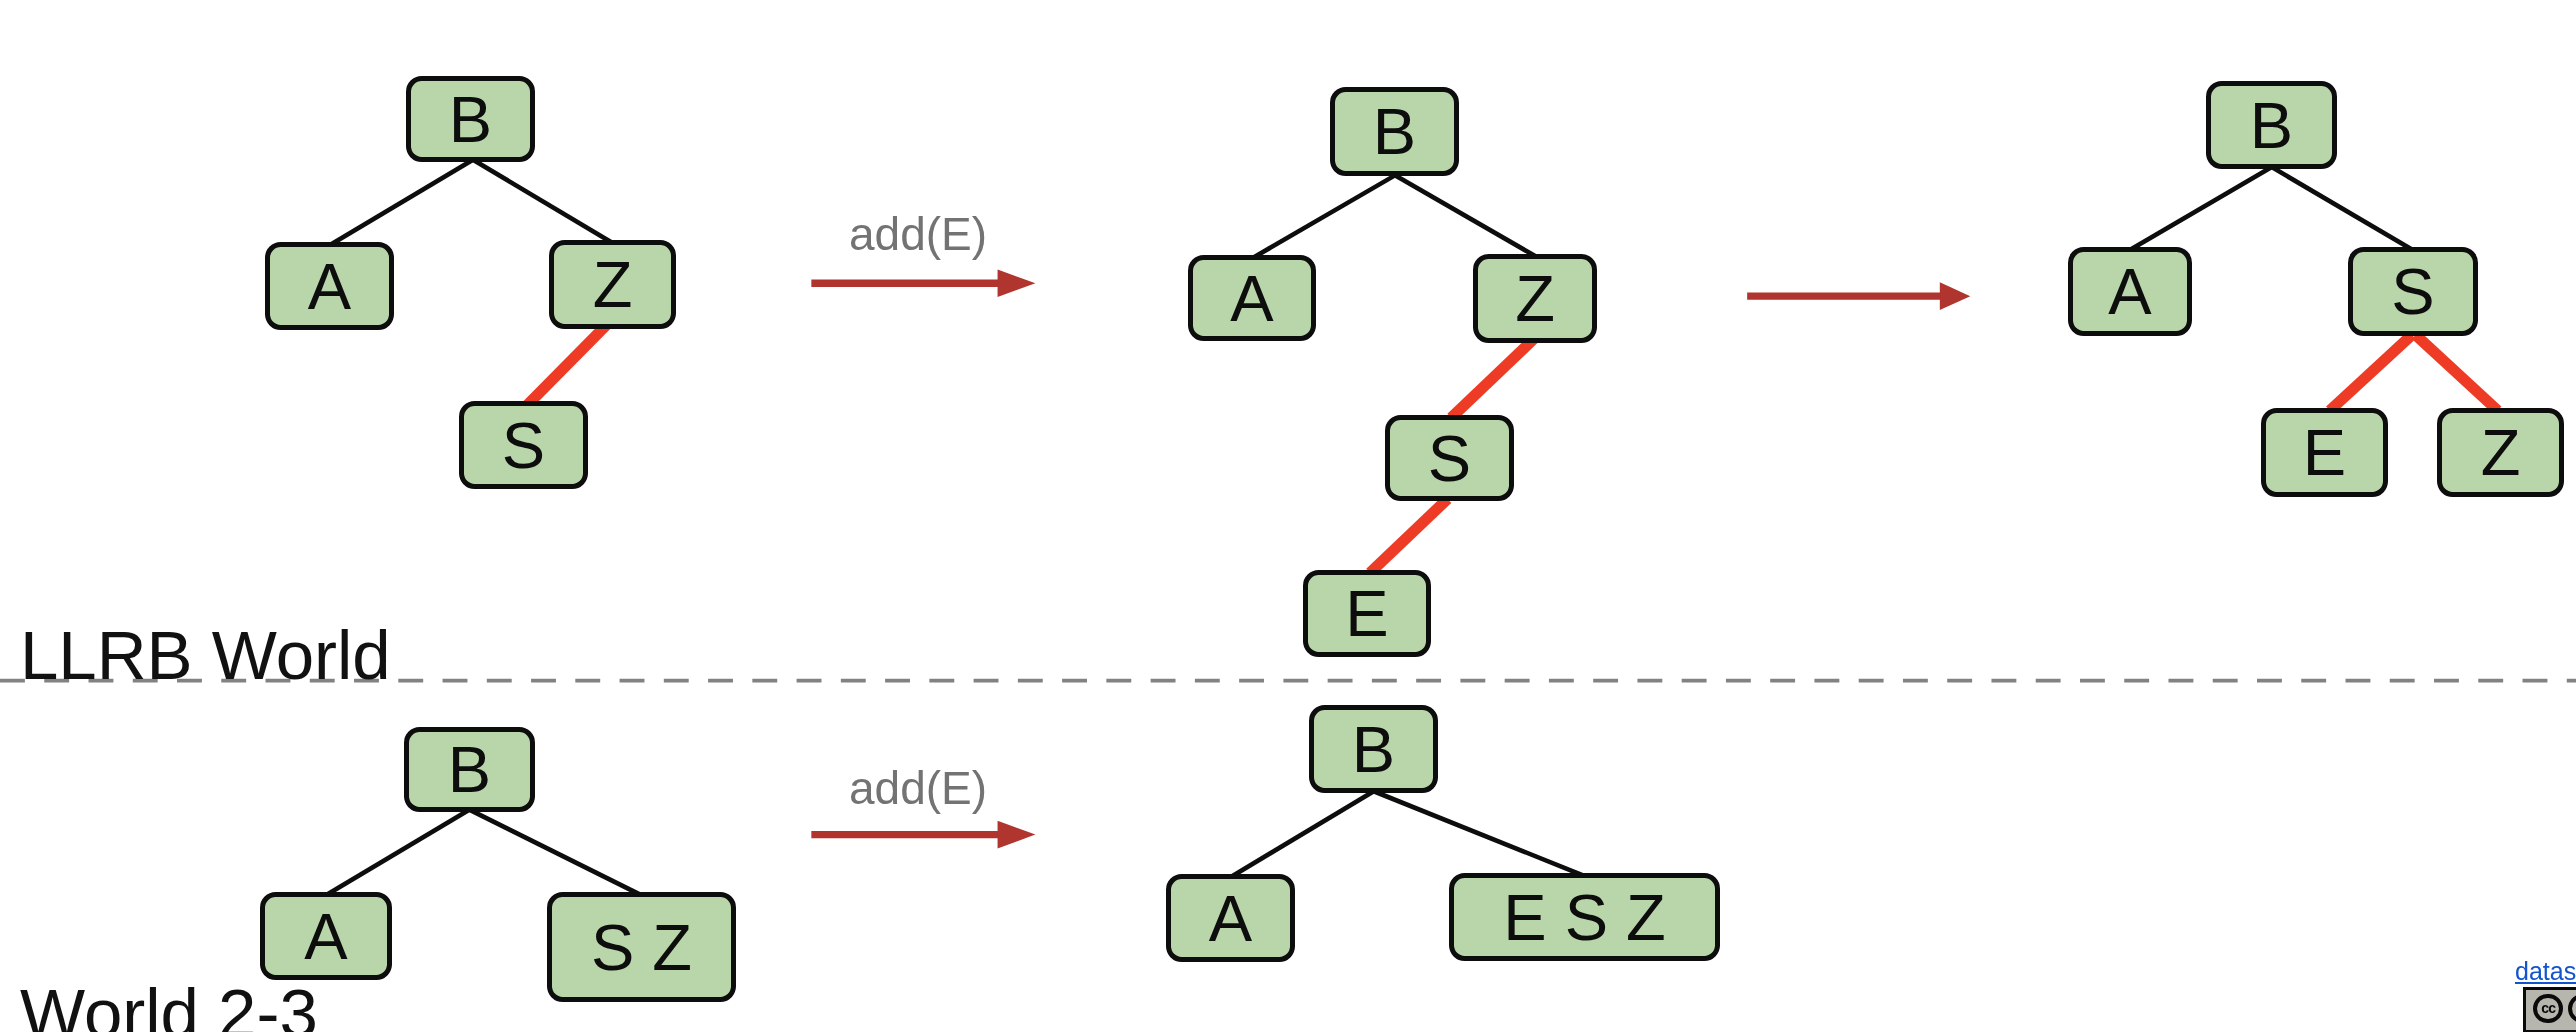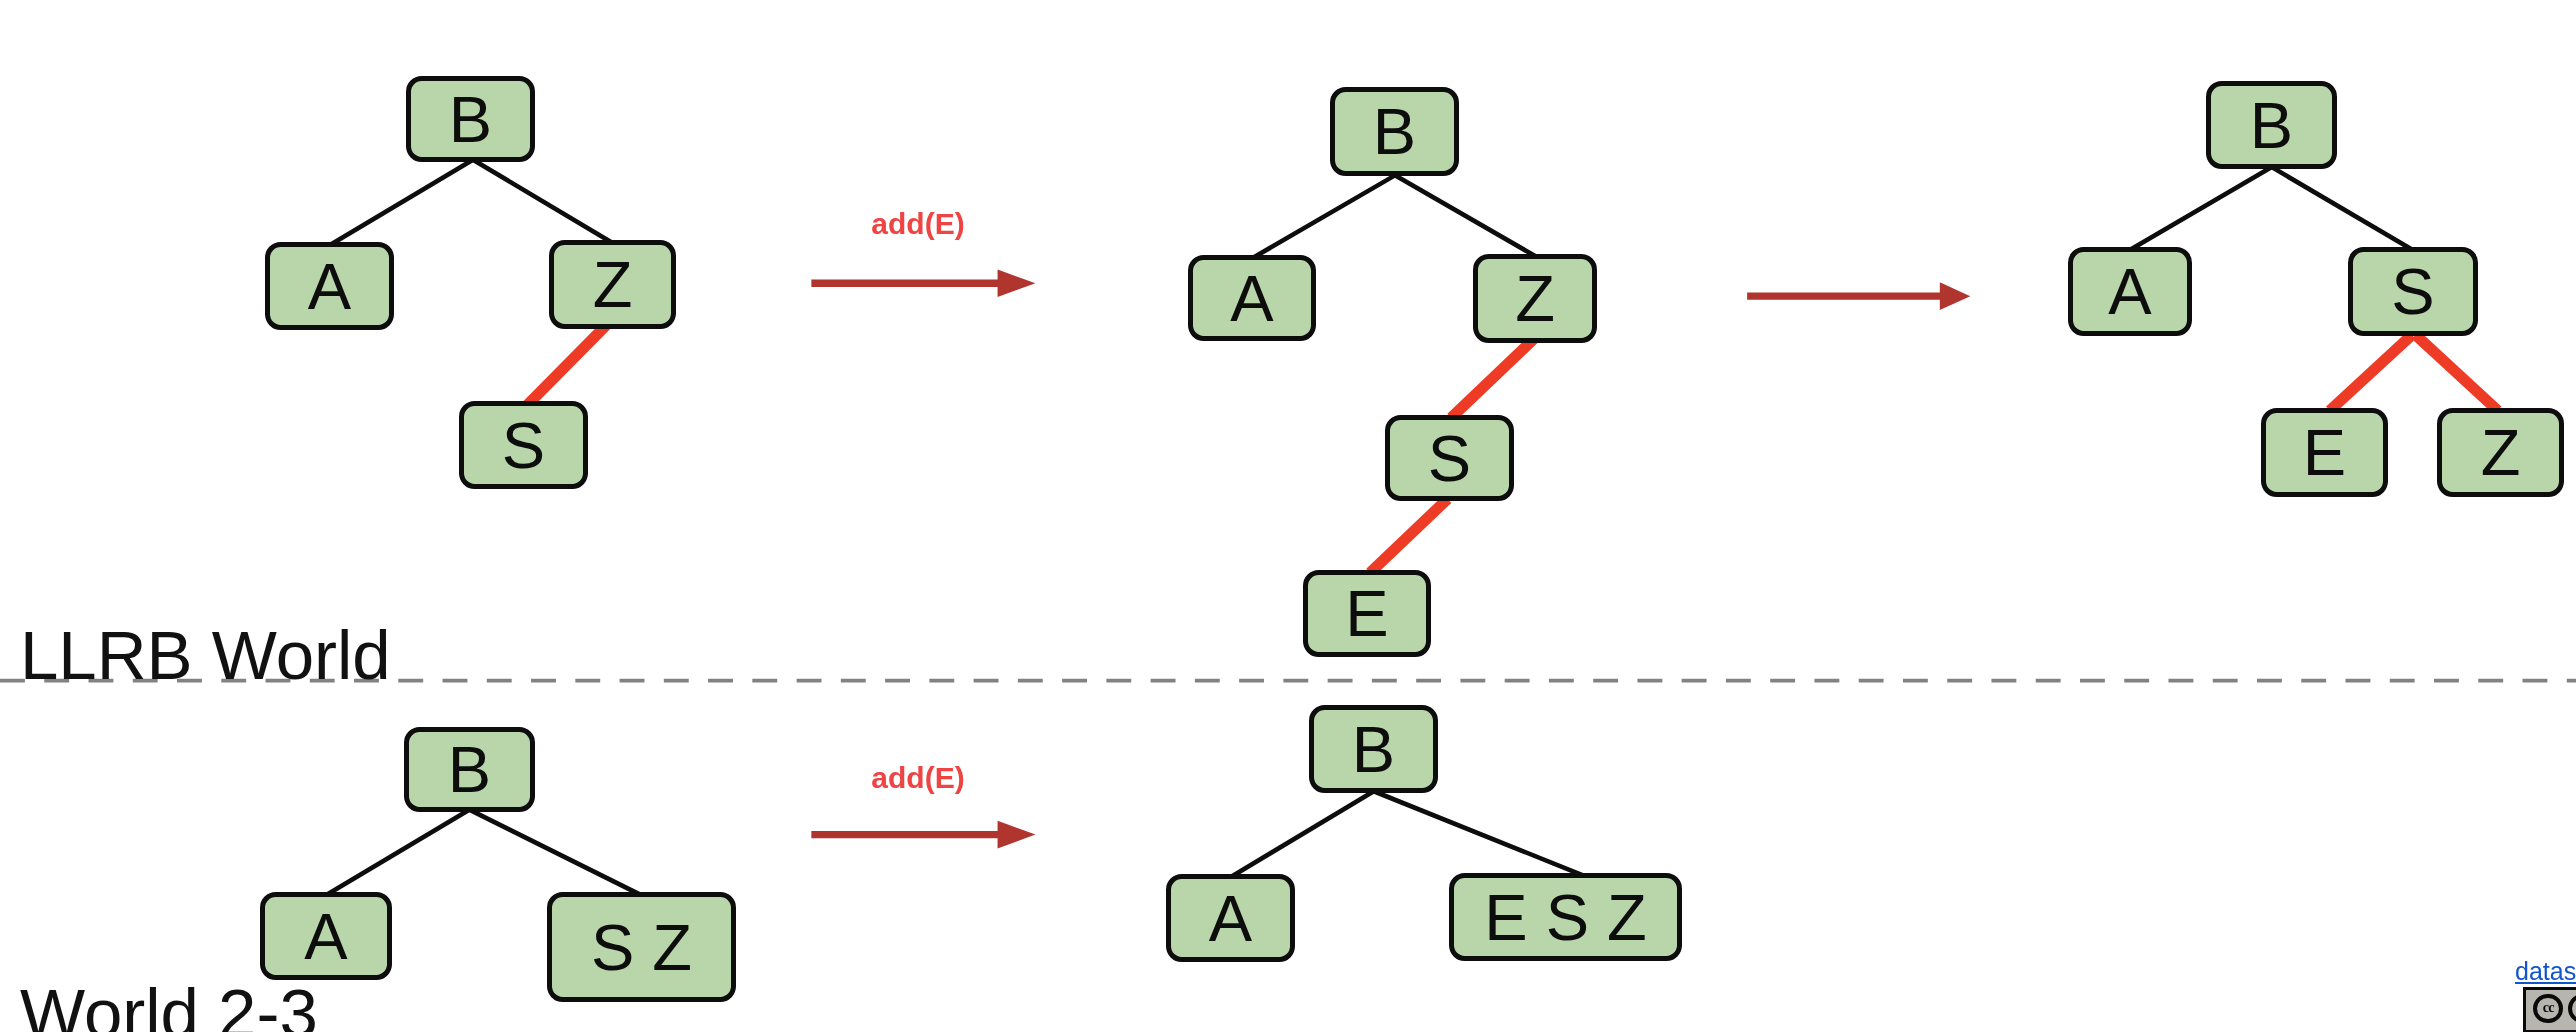--- a/index.html
+++ b/index.html
@@ -32,21 +32,21 @@
     background:var(--node_fill);
     border:5.5px solid var(--node_border);
     border-radius:15.7px;
     display:flex;align-items:center;justify-content:center;
     font-size:65px;line-height:1;color:#0d0d0d;
     white-space:pre;
   }
   .op-label{
     position:absolute;
     transform:translateX(-50%);
-    font-size:30px;color:#ef4444;white-space:nowrap;font-weight:bold;
+    font-size:46px;color:#737373;white-space:nowrap;
   }
   .section-label{
     position:absolute;
     font-size:69px;color:#111111;white-space:nowrap;
   }
   .footer-link{
     position:absolute;left:2515px;top:957px;
     font-size:25px;color:var(--link_blue);
     text-decoration:underline;white-space:nowrap;
   }
@@ -58,21 +58,21 @@
     border:3.7px solid #0a0a0a;
   }
   .cc-circle{
     position:absolute;top:3.7px;
     width:29.5px;height:29.5px;
     box-sizing:border-box;
     border:4.6px solid #0a0a0a;
     border-radius:50%;
     background:var(--badge_gray);
     display:flex;align-items:center;justify-content:center;
-    font-size:14px;font-weight:bold;color:#0a0a0a;letter-spacing:-0.9px;font-family:Liberation Serif, serif;
+    font-size:14px;font-weight:bold;color:#0a0a0a;letter-spacing:-0.9px;
   }
   .cc-strip{
     position:absolute;left:0;bottom:0;
     width:100%;height:14.8px;background:#0a0a0a;
   }
 </style>
 </head>
 <body>
 
 <div id="canvas">
@@ -125,21 +125,21 @@
   <div class="node" style="left:2348px;top:247px;width:130px;height:89px">S</div>
   <div class="node" style="left:2261px;top:408px;width:127px;height:89px">E</div>
   <div class="node" style="left:2437px;top:408px;width:127px;height:89px">Z</div>
 
   <div class="node" style="left:404px;top:727px;width:131px;height:85px">B</div>
   <div class="node" style="left:260px;top:892px;width:132px;height:88px">A</div>
   <div class="node" style="left:547px;top:892px;width:189px;height:110px">S Z</div>
 
   <div class="node" style="left:1309px;top:705px;width:129px;height:88px">B</div>
   <div class="node" style="left:1166px;top:874px;width:129px;height:88px">A</div>
-  <div class="node" style="left:1449px;top:873px;width:233px;height:88px">E S Z</div>
+  <div class="node" style="left:1449px;top:873px;width:271px;height:88px">E S Z</div>
 
   <div class="op-label" style="left:918px;top:207px">add(E)</div>
   <div class="op-label" style="left:918px;top:761px">add(E)</div>
 
   <div class="section-label" style="left:20px;top:616px">LLRB World</div>
   <div class="section-label" style="left:20px;top:974px">World 2-3</div>
 
   <a class="footer-link" href="#">datastr</a>
   <div class="cc-badge">
     <div class="cc-circle" style="left:7.4px">cc</div>

